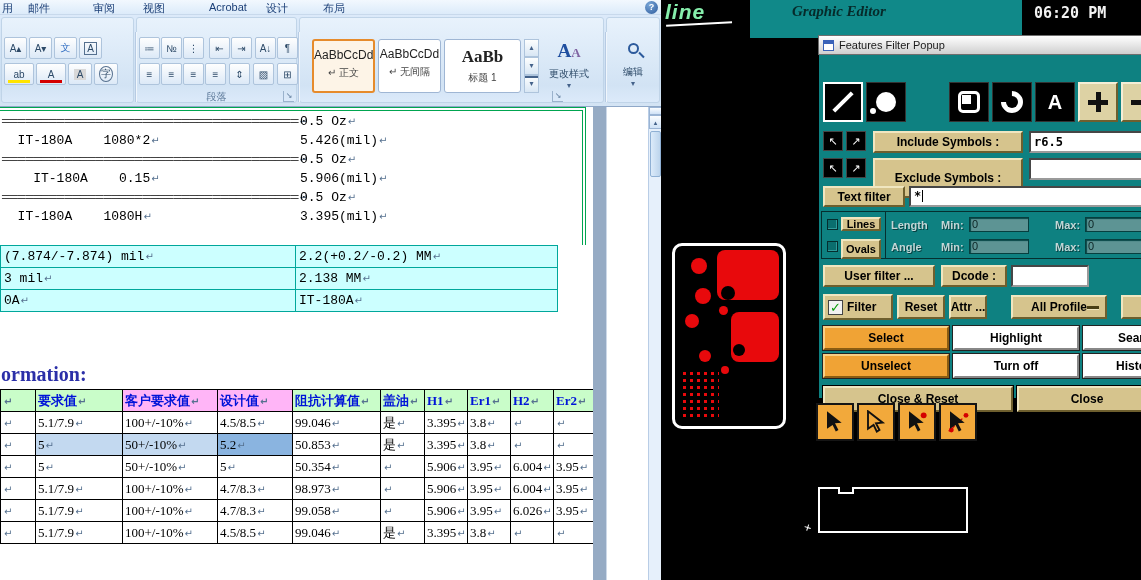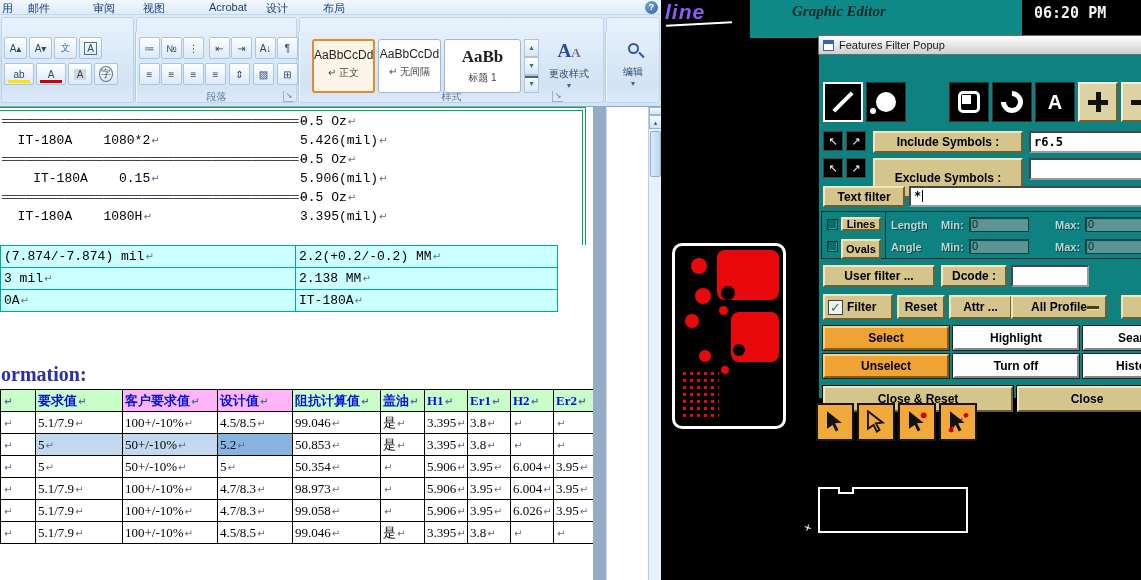--- a/index.html
+++ b/index.html
@@ -40,21 +40,21 @@
 .imptable th{color:#0014d8;font-weight:bold}
 .hg{background:#c9fdc9}.hp{background:#ffb5f7}
 .csel{background:#c3d9f0}.csels{background:#8ab4e0}
 .graystrip{position:absolute;left:593px;top:107px;width:13px;height:473px;background:#96abc4}
 .whitestrip{position:absolute;left:606px;top:107px;width:42px;height:473px;background:#fff;border-left:1px solid #cdd9e8}
 .sbar{position:absolute;left:648px;top:107px;width:13px;height:473px;background:#e6f0fb;border-left:1px solid #b9cde6}
 .sbtn{position:absolute;left:0;width:13px;background:linear-gradient(#fbfdff,#cfe2f6);border:1px solid #9ab4d4;font-size:7px;color:#44628a;text-align:center}
 .sthumb{position:absolute;left:1px;top:24px;width:11px;height:46px;background:linear-gradient(90deg,#dcebfa,#bcd4ec);border:1px solid #8fb0d4;border-radius:2px}
 
 .cambg{position:absolute;left:661px;top:0;width:480px;height:580px;background:#000}
-.logo{position:absolute;left:665px;top:0;color:#8b5cf6;font:italic bold 21px "Liberation Sans",sans-serif;letter-spacing:1px}
+.logo{position:absolute;left:665px;top:0;color:#86efac;font:italic bold 21px "Liberation Sans",sans-serif;letter-spacing:1px}
 .swoosh{position:absolute;left:666px;top:20px;width:66px;height:5px;border-bottom:2px solid #fff;transform:rotate(-3deg)}
 .tealbar{position:absolute;left:747px;top:0;width:275px;height:38px;background:#108989;border-left:3px solid #000}
 .getitle{margin:3px 0 0 42px;font:italic bold 15px "Liberation Serif",serif;color:#062a2a}
 .clock{position:absolute;left:1022px;top:0;width:119px;height:26px;background:#000;color:#f2f2f2;font:bold 15px/26px "DejaVu Sans Mono",monospace;padding-left:12px}
 .pcb{position:absolute;left:672px;top:243px;width:114px;height:186px;border:3px solid #fff;border-radius:10px;background:#000;overflow:hidden}
 .red{position:absolute;background:#e8090c}
 .blk{position:absolute;background:#000;border-radius:50%}
 .dots{position:absolute;background-image:radial-gradient(#e8090c 1.7px,transparent 1.9px);background-size:7px 7px}
 
 .dlg{position:absolute;left:818px;top:35px;width:340px;height:364px}
@@ -112,21 +112,20 @@
     <span class="helpbtn">?</span>
   </div>
 
   <div class="ribbon">
     <div class="grp" style="left:1px;width:133px"></div>
     <div class="grp" style="left:136px;width:161px">
       <div class="glabel">段落</div>
       <div class="launch" style="right:2px;top:73px">↘</div>
     </div>
     <div class="grp" style="left:299px;width:305px">
-      <div class="glabel">样式</div>
       <div class="launch" style="left:252px;top:73px">↘</div>
     </div>
     <div class="grp" style="left:606px;width:54px"></div>
     <div class="vsep" style="left:135px"></div>
     <div class="vsep" style="left:298px"></div>
     <div class="vsep" style="left:605px"></div>
 
     <span class="rb" style="left:4px;top:22px">
         <i>A▴</i>
       </span>
@@ -462,21 +461,21 @@
 
     <div class="kb" style="left:4px;top:210px;width:112px;height:22px">User filter ...</div>
     <div class="kb" style="left:122px;top:210px;width:66px;height:22px">Dcode :</div>
     <input class="di" style="left: 192px; top: 210px; width: 78px; height: 22px;" value="">
 
     <div class="kb" style="left:4px;top:239px;width:70px;height:26px;justify-content:flex-start;padding-left:3px;gap:4px">
       <span class="fck">✓</span>
       <span>Filter</span>
     </div>
     <div class="kb" style="left:78px;top:240px;width:48px;height:24px">Reset</div>
-    <div class="kb" style="left:130px;top:240px;width:63px;height:24px">Attr ...</div>
+    <div class="kb" style="left:130px;top:240px;width:38px;height:24px">Attr ...</div>
     <div class="kb" style="left:192px;top:240px;width:96px;height:24px">
         <span>All Profile</span>
         <span class="opt"></span>
       </div>
     <div class="kb" style="left:302px;top:240px;width:50px;height:24px"></div>
 
     <div class="ob" style="left:4px;top:271px;width:126px;height:24px">Select</div>
     <div class="wb" style="left:134px;top:271px;width:126px;height:24px">Highlight</div>
     <div class="wb" style="left:264px;top:271px;width:96px;height:24px">Sear</div>
     <div class="ob" style="left:4px;top:299px;width:126px;height:24px">Unselect</div>

